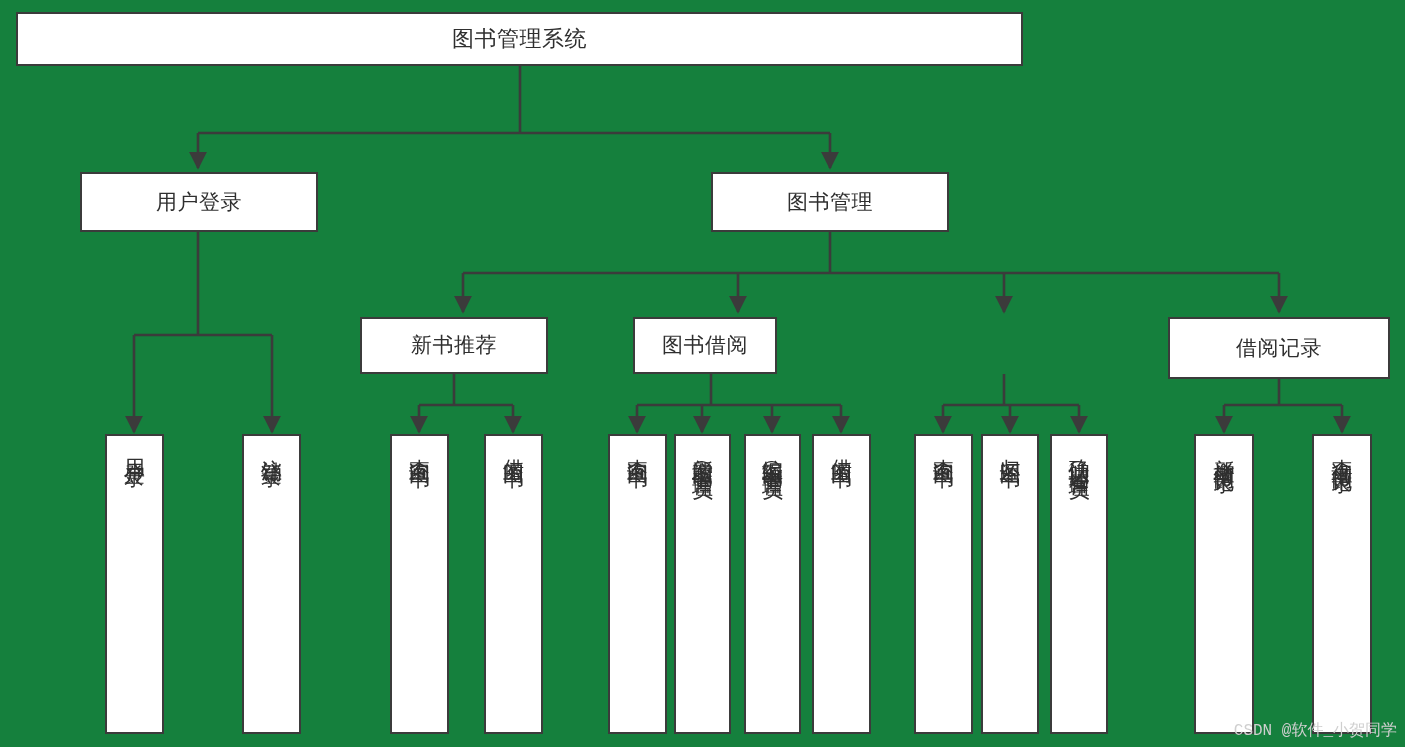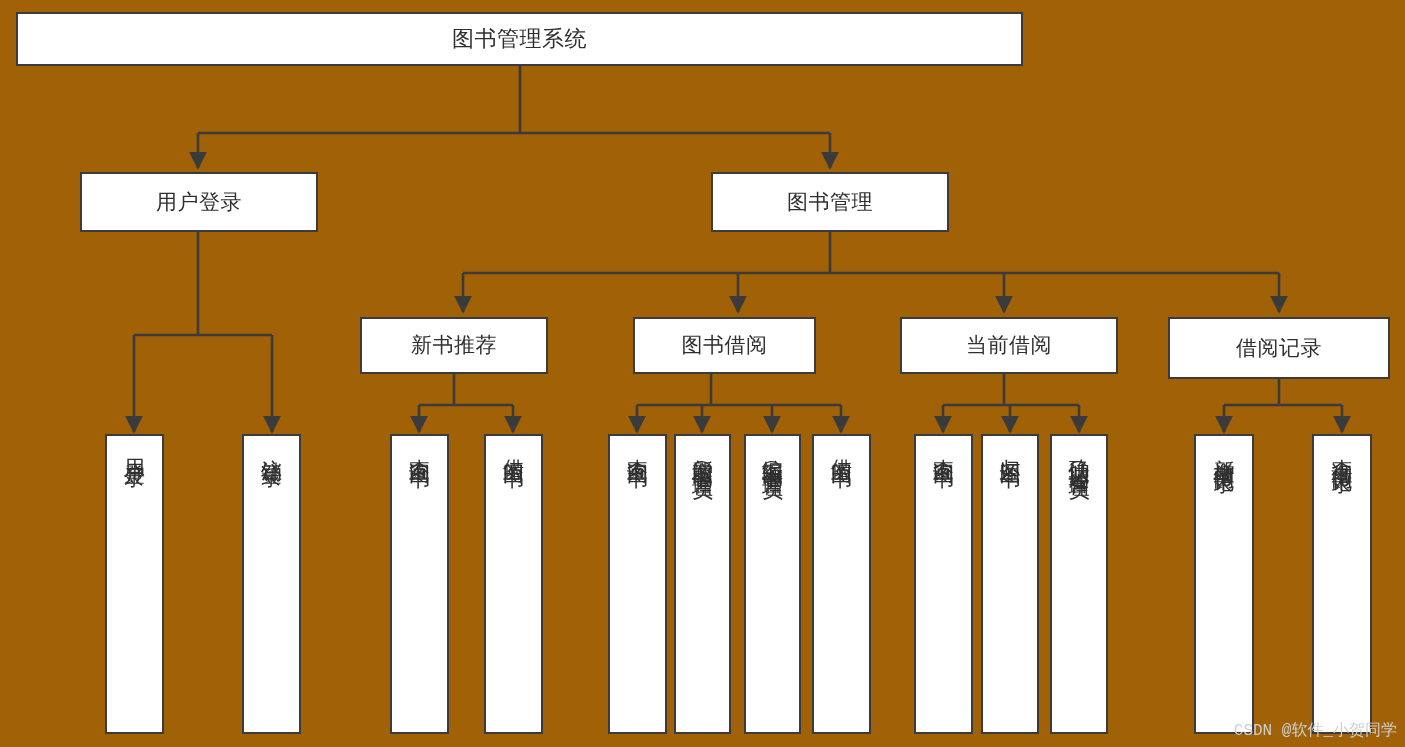--- a/index.html
+++ b/index.html
@@ -8,21 +8,21 @@
     padding: 0;
     background: #ffffff;
   }
   body {
     font-family: "Liberation Sans", "DejaVu Sans", sans-serif;
   }
   #canvas {
     position: relative;
     width: 1405px;
     height: 747px;
-    background: #a16207;
+    background: #15803d;
     overflow: hidden;
   }
   #edges {
     position: absolute;
     left: 0;
     top: 0;
     width: 1405px;
     height: 747px;
   }
   .node {
@@ -134,27 +134,24 @@
   </div>
 
   <div class="node horiz" style="left:711px; top:172px; width:238px; height:60px;">
     <span class="label">图书管理</span>
   </div>
 
   <div class="node horiz" style="left:360px; top:317px; width:188px; height:57px;">
     <span class="label">新书推荐</span>
   </div>
 
-  <div class="node horiz" style="left:633px; top:317px; width:183px; height:57px;">
+  <div class="node horiz" style="left:633px; top:317px; width:144px; height:57px;">
     <span class="label">图书借阅</span>
   </div>
 
-  <div class="node horiz" style="left:900px; top:317px; width:218px; height:57px;">
-    <span class="label">当前借阅</span>
-  </div>
 
   <div class="node horiz" style="left:1168px; top:317px; width:222px; height:62px;">
     <span class="label">借阅记录</span>
   </div>
 
   <div class="node vert" style="left:105px; top:434px; width:59px; height:300px;">
     <span class="label">用户登录</span>
   </div>
 
   <div class="node vert" style="left:242px; top:434px; width:59px; height:300px;">

